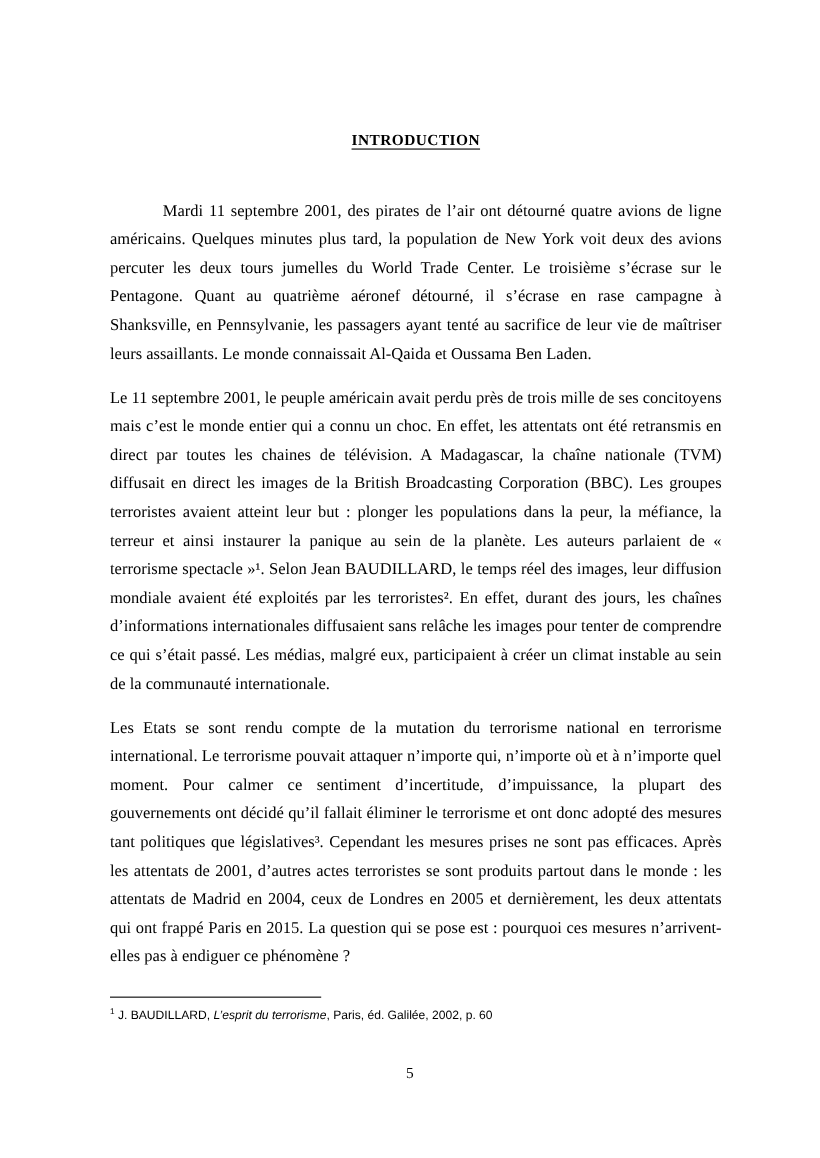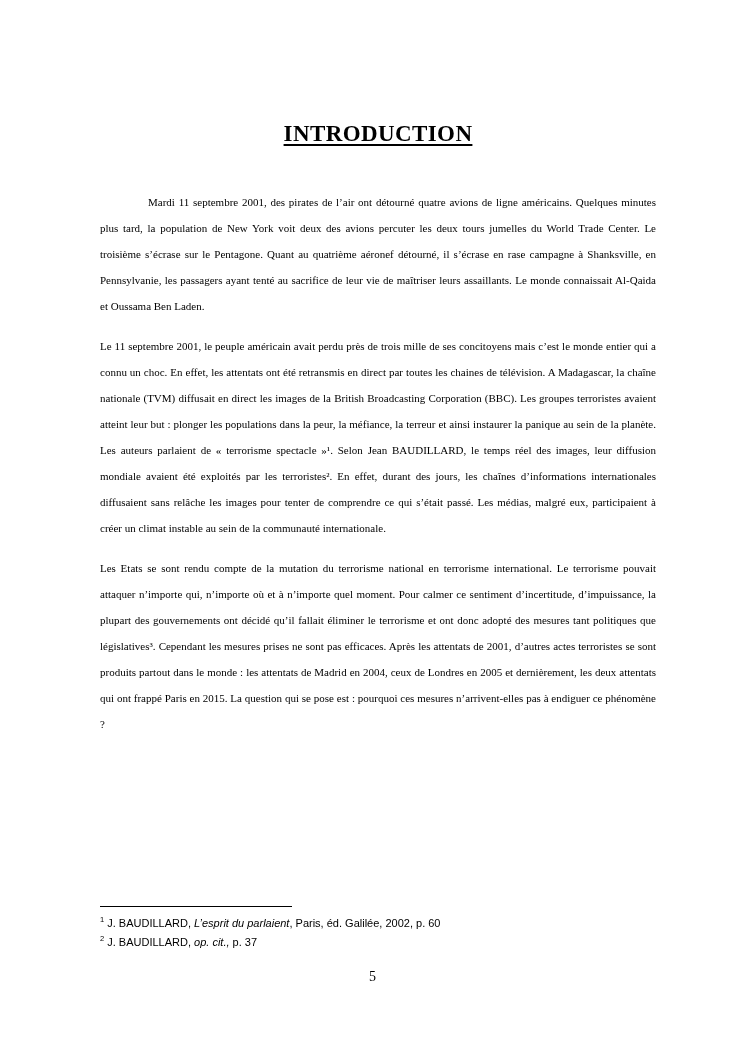--- a/index.html
+++ b/index.html
@@ -14,29 +14,29 @@
     box-sizing: border-box;
     background: #ffffff;
     padding: 121px 89px 0 100px;
     font-family: "Liberation Serif", serif;
     color: #000000;
     overflow: hidden;
   }
   .doc-title {
     margin: 0 0 42px 0;
     text-align: center;
-    font-size: 23px;
+    font-size: 14px;
     font-weight: bold;
     letter-spacing: 0.4px;
     text-decoration: underline;
     text-underline-offset: 3px;
   }
   .para {
     margin: 0 0 14px 0;
-    font-size: 11px;
+    font-size: 15px;
     line-height: 26px;
     text-align: justify;
     text-justify: inter-word;
   }
   .para.first-indent {
     text-indent: 48px;
   }
   .footnote-block {
     position: absolute;
     left: 100px;
@@ -82,24 +82,21 @@
   <p class="para first-indent">Mardi 11 septembre 2001, des pirates de l’air ont détourné quatre avions de ligne américains. Quelques minutes plus tard, la population de New York voit deux des avions percuter les deux tours jumelles du World Trade Center. Le troisième s’écrase sur le Pentagone. Quant au quatrième aéronef détourné, il s’écrase en rase campagne à Shanksville, en Pennsylvanie, les passagers ayant tenté au sacrifice de leur vie de maîtriser leurs assaillants. Le monde connaissait Al-Qaida et Oussama Ben Laden.</p>
 
   <p class="para">Le 11 septembre 2001, le peuple américain avait perdu près de trois mille de ses concitoyens mais c’est le monde entier qui a connu un choc. En effet, les attentats ont été retransmis en direct par toutes les chaines de télévision. A Madagascar, la chaîne nationale (TVM) diffusait en direct les images de la British Broadcasting Corporation (BBC). Les groupes terroristes avaient atteint leur but : plonger les populations dans la peur, la méfiance, la terreur et ainsi instaurer la panique au sein de la planète. Les auteurs parlaient de « terrorisme spectacle »¹. Selon Jean BAUDILLARD, le temps réel des images, leur diffusion mondiale avaient été exploités par les terroristes². En effet, durant des jours, les chaînes d’informations internationales diffusaient sans relâche les images pour tenter de comprendre ce qui s’était passé. Les médias, malgré eux, participaient à créer un climat instable au sein de la communauté internationale.</p>
 
   <p class="para">Les Etats se sont rendu compte de la mutation du terrorisme national en terrorisme international. Le terrorisme pouvait attaquer n’importe qui, n’importe où et à n’importe quel moment. Pour calmer ce sentiment d’incertitude, d’impuissance, la plupart des gouvernements ont décidé qu’il fallait éliminer le terrorisme et ont donc adopté des mesures tant politiques que législatives³. Cependant les mesures prises ne sont pas efficaces. Après les attentats de 2001, d’autres actes terroristes se sont produits partout dans le monde : les attentats de Madrid en 2004, ceux de Londres en 2005 et dernièrement, les deux attentats qui ont frappé Paris en 2015. La question qui se pose est : pourquoi ces mesures n’arrivent-elles pas à endiguer ce phénomène ?</p>
 
   <div class="footnote-block">
     <div class="footnote-sep"></div>
 
     <div class="footnote">
-      <sup>1</sup><span> J. BAUDILLARD, </span><em>L’esprit du parlaient</em><span>, Paris, éd. Galilée, 2002, p. 60</span>
+      <sup>1</sup><span> J. BAUDILLARD, </span><em>L’esprit du terrorisme</em><span>, Paris, éd. Galilée, 2002, p. 60</span>
     </div>
 
-    <div class="footnote">
-      <sup>2</sup><span> J. BAUDILLARD, </span><em>op. cit.,</em><span> p. 37</span>
-    </div>
 
   </div>
 
   <div class="page-number">5</div>
 
 </div>
 
 </body></html>

